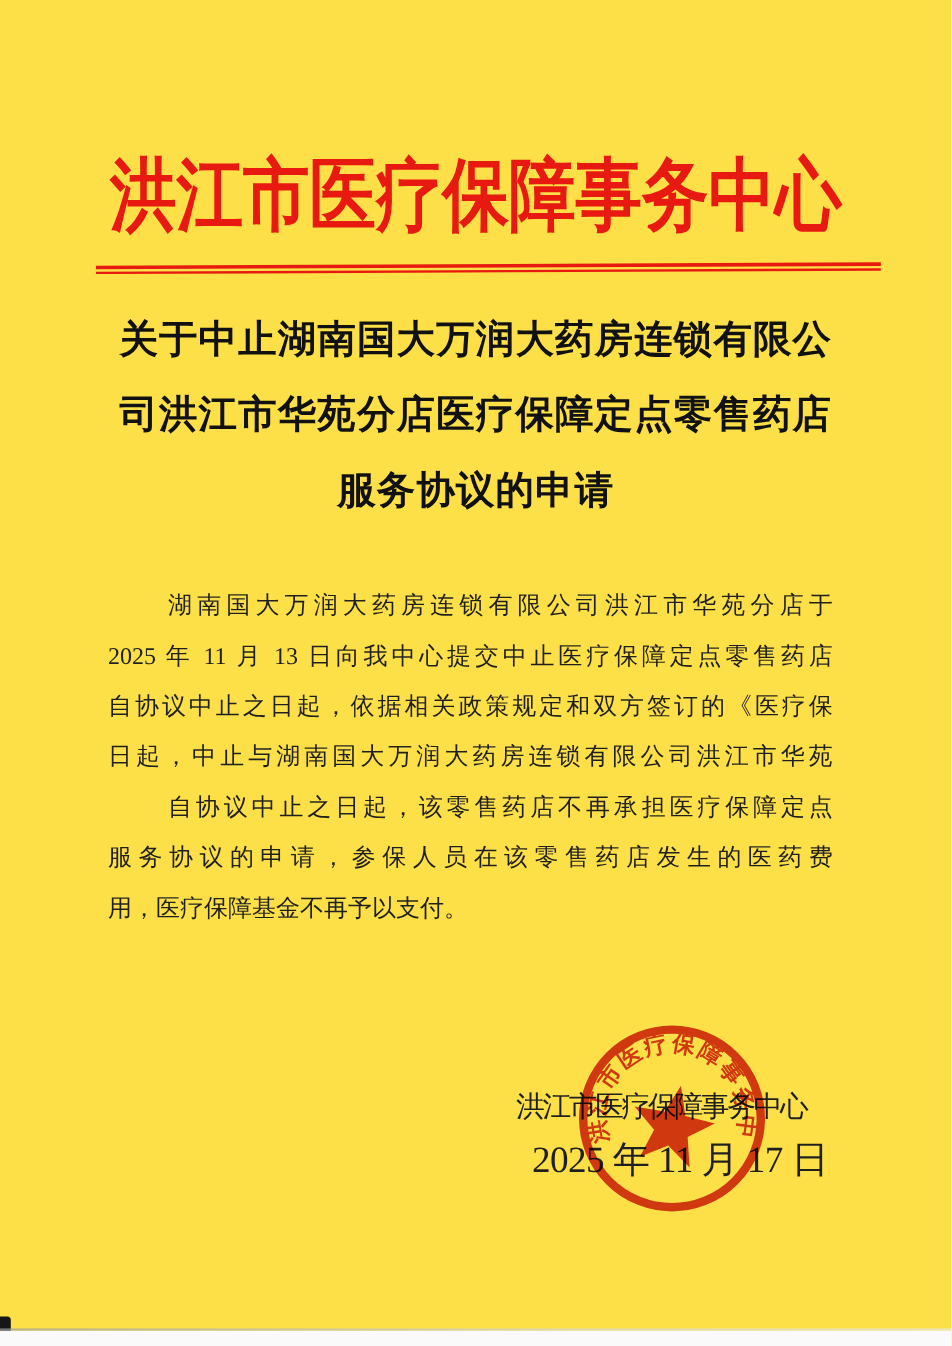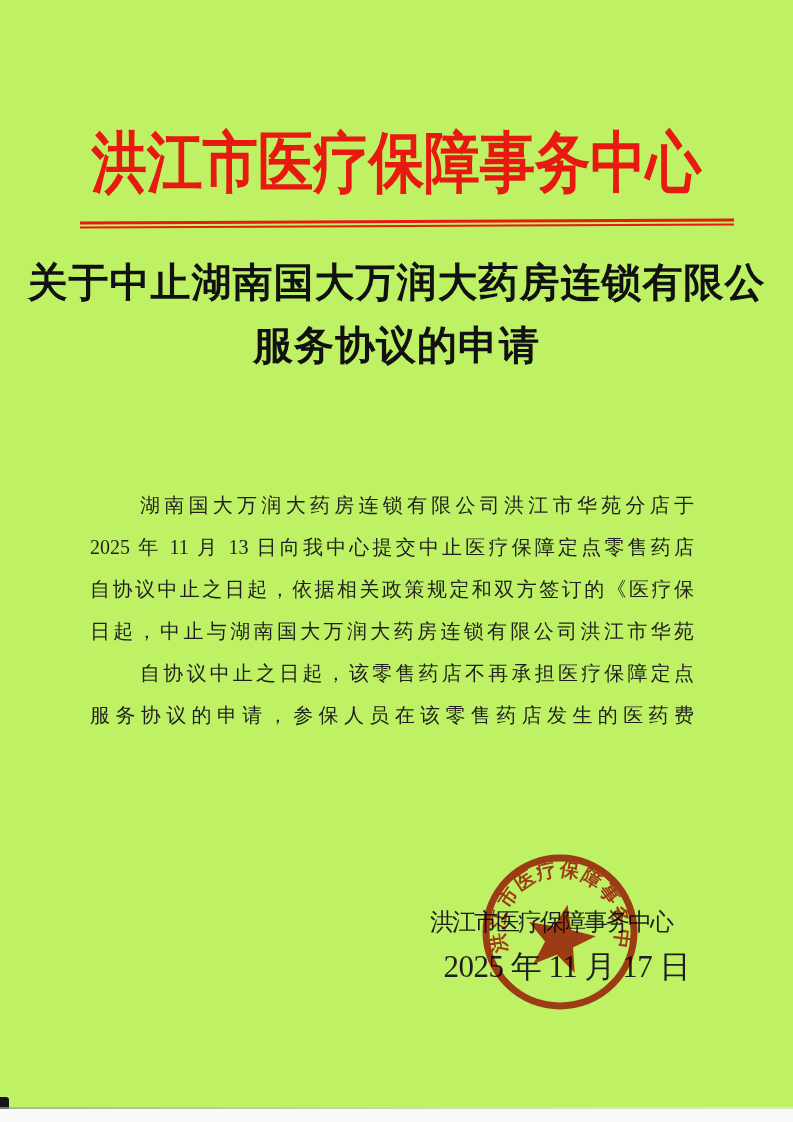--- a/index.html
+++ b/index.html
@@ -2,21 +2,21 @@
 <html style="--header-red: #e81910; --seal-red: #cc2418; --ink: #1f1f1f;"><head>
 <meta charset="utf-8">
 <style>
   * { margin: 0; padding: 0; box-sizing: border-box; }
   html, body { background: #ffffff; }
   .page {
     position: relative;
     width: 793px;
     height: 1122px;
     margin: 0 auto;
-    background: #bef264;
+    background: #fde047;
     overflow: hidden;
     font-family: "Liberation Serif", "DejaVu Serif", serif;
     color: var(--ink, #1f1f1f);
   }
   .agency-header {
     position: absolute;
     top: 118px; left: 0; right: 0;
     text-align: center;
     font-size: 66px;
     font-weight: bold;
@@ -30,21 +30,21 @@
     position: absolute;
     left: 80px; width: 654px; top: 220px; height: 7px;
     border-top: 3px solid var(--header-red, #e81910);
     border-bottom: 2px solid var(--header-red, #e81910);
     transform: rotate(-0.25deg);
   }
   .notice-title {
     position: absolute;
     top: 251px; left: 0; right: 0;
     text-align: center;
-    font-size: 40px;
+    font-size: 32px;
     font-weight: bold;
     line-height: 63px;
     color: #111;
     letter-spacing: 1px;
   }
   .body-block {
     position: absolute;
     top: 484px; left: 90px; width: 604px;
     font-size: 20px;
     line-height: 42px;
@@ -107,30 +107,32 @@
 <body>
 
 <div class="page">
 
   <div class="agency-header">洪江市医疗保障事务中心</div>
 
   <div class="red-rule"></div>
 
   <div class="notice-title">
     <div>关于中止湖南国大万润大药房连锁有限公</div>
+    <div>司洪江市华苑分店医疗保障定点零售药店</div>
     <div>服务协议的申请</div>
   </div>
 
   <div class="body-block">
     <div class="body-line indent just">湖南国大万润大药房连锁有限公司洪江市华苑分店于</div>
     <div class="body-line just">2025 年 11 月 13 日向我中心提交中止医疗保障定点零售药店</div>
     <div class="body-line just">自协议中止之日起，依据相关政策规定和双方签订的《医疗保</div>
     <div class="body-line just">日起，中止与湖南国大万润大药房连锁有限公司洪江市华苑</div>
     <div class="body-line indent just">自协议中止之日起，该零售药店不再承担医疗保障定点</div>
     <div class="body-line just">服务协议的申请，参保人员在该零售药店发生的医药费</div>
+    <div class="body-line">用，医疗保障基金不再予以支付。</div>
   </div>
 
   <div class="signature">洪江市医疗保障事务中心</div>
 
   <div class="doc-date">2025 年 11 月 17 日</div>
 
   <svg class="seal" viewBox="0 0 170 170" xmlns="http://www.w3.org/2000/svg">
     <circle class="ring" cx="85" cy="85" r="74" fill="none" stroke-width="7"></circle>
     <path id="sealArc" d="M 32.4 104.2 A 56 56 0 1 1 137.6 104.2" fill="none"></path>
     <text class="ring-text">

